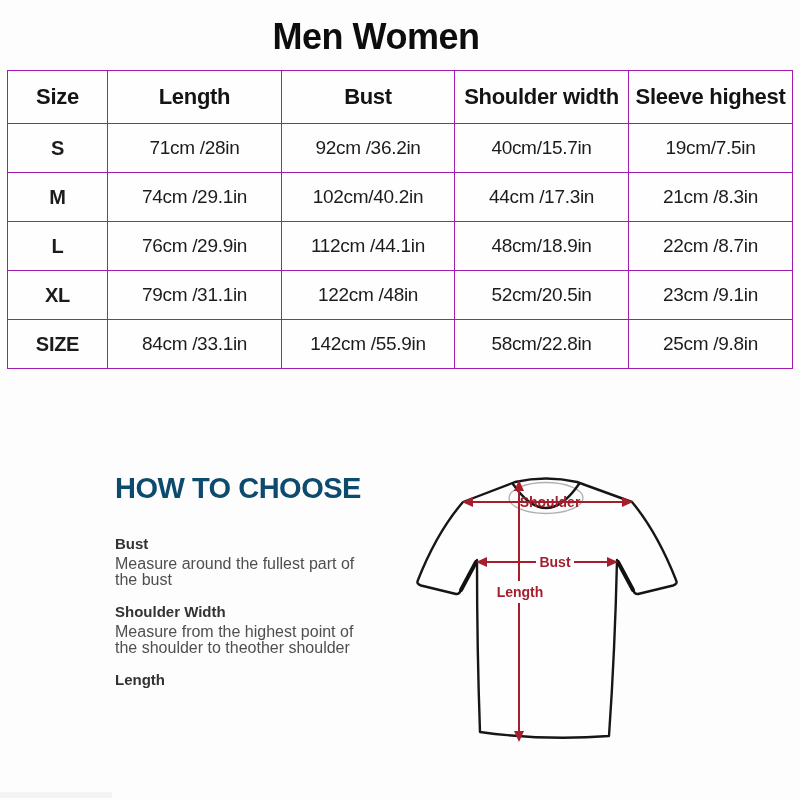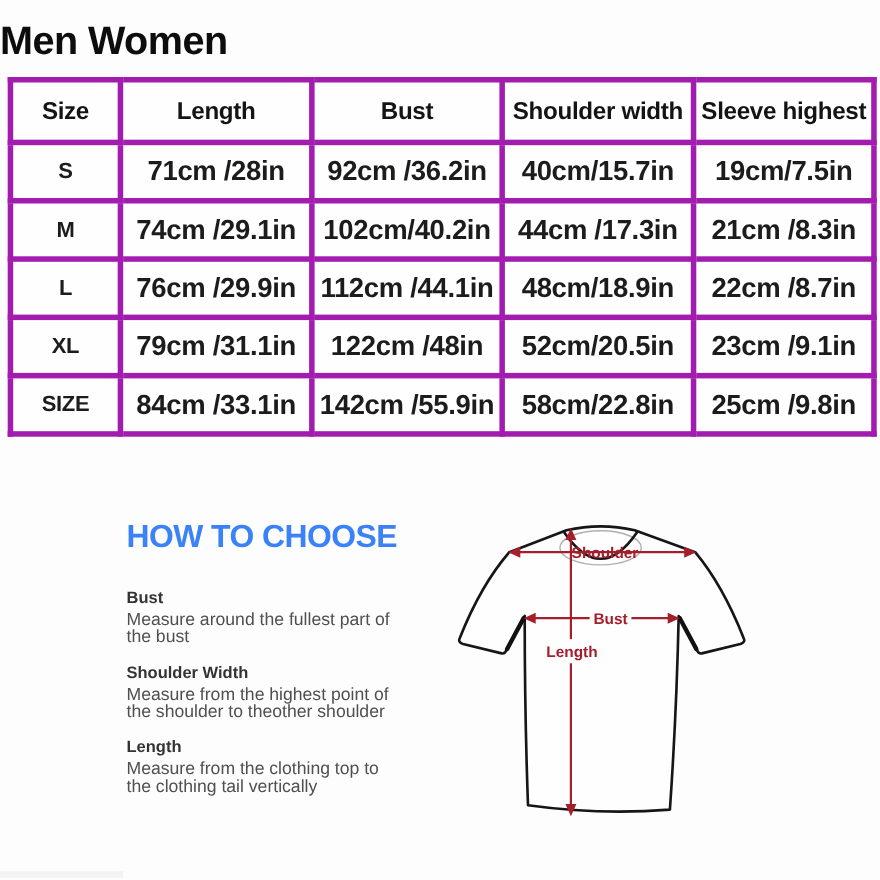--- a/index.html
+++ b/index.html
@@ -4,47 +4,47 @@
 <style>
   html,body{margin:0;padding:0;}
   body{
     width:800px;height:800px;position:relative;overflow:hidden;
     background:#fdfdfd;
     font-family:"Liberation Sans", sans-serif;
     color:#111;
   }
   .page-title{
     position:absolute;top:16px;left:0;width:752px;
-    font-size:36px;font-weight:bold;
+    text-align:center;font-size:36px;font-weight:bold;
     letter-spacing:-0.5px;color:#0d0d0d;
   }
   table.size-table{
     position:absolute;left:7px;top:70px;width:785px;
     border-collapse:collapse;table-layout:fixed;
     background:#fefefe;
   }
   .size-table th,.size-table td{
-    border:5px solid #a21caf;
+    border:1px solid #a21caf;
     text-align:center;vertical-align:middle;
     padding:0;letter-spacing:-0.3px;
   }
   .size-table th{height:52px;font-size:22px;font-weight:bold;color:#141414;}
-  .size-table td{height:48px;font-size:25px;font-weight:bold;color:#1c1c1c;}
+  .size-table td{height:48px;font-size:19px;font-weight:normal;color:#1c1c1c;}
   .size-table td.size-col{font-size:20px;font-weight:bold;}
   col.c-size{width:100px;}
   col.c-length{width:174px;}
   col.c-bust{width:173px;}
   col.c-shoulder{width:174px;}
   col.c-sleeve{width:164px;}
   .guide{
     position:absolute;left:115px;top:472px;width:285px;
   }
   .guide-heading{
     margin:0;font-size:29px;line-height:33px;font-weight:800;
-    color:#3b82f6;letter-spacing:-0.5px;
+    color:#0c4a6e;letter-spacing:-0.5px;
   }
   .guide-items{margin-top:30px;}
   .guide-item{margin-bottom:15px;}
   .guide-item .g-label{
     font-size:15px;font-weight:bold;color:#333;margin-bottom:4px;
   }
   .guide-item .g-desc{
     font-size:16px;line-height:16px;color:#4f4f4f;max-width:242px;
   }
   .shirt-diagram{
@@ -128,21 +128,20 @@
     <div class="guide-item">
       <div class="g-label">Bust</div>
       <div class="g-desc">Measure around the fullest part of the bust</div>
     </div>
     <div class="guide-item">
       <div class="g-label">Shoulder Width</div>
       <div class="g-desc">Measure from the highest point of the shoulder to theother shoulder</div>
     </div>
     <div class="guide-item">
       <div class="g-label">Length</div>
-      <div class="g-desc">Measure from the clothing top to the clothing tail vertically</div>
     </div>
   </div>
 </div>
 
 <svg class="shirt-diagram" viewBox="0 0 390 320" xmlns="http://www.w3.org/2000/svg">
 
   <g>
     <path d="M125,32
              L73,52
              Q47,82 28,130

